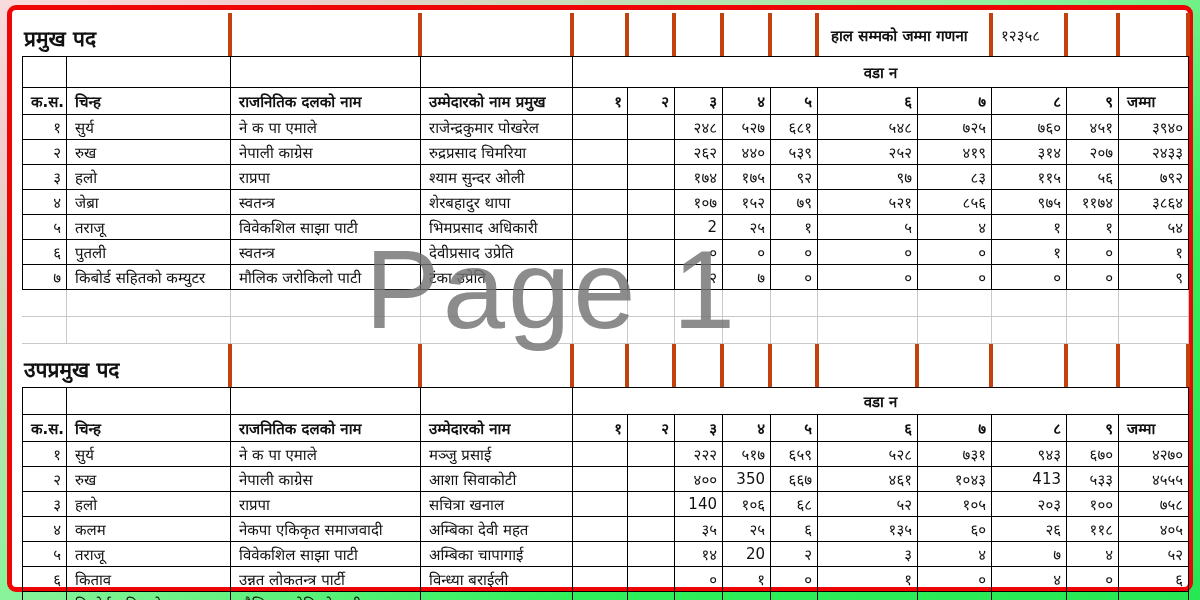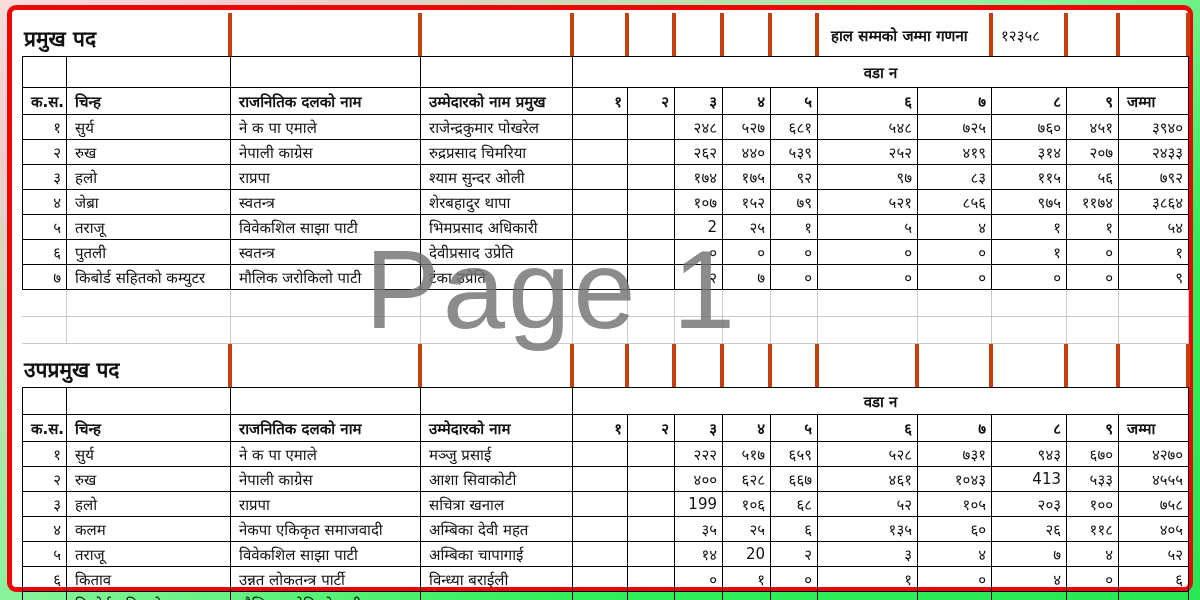--- a/index.html
+++ b/index.html
@@ -378,36 +378,36 @@
             <td class="num">४२७०</td>
           </tr>
           <tr>
             <td class="num">२</td>
             <td class="l">रुख</td>
             <td class="l">नेपाली काग्रेस</td>
             <td class="l">आशा सिवाकोटी</td>
             <td class="num"></td>
             <td class="num"></td>
             <td class="num">४००</td>
-            <td class="num">६२८</td>
+            <td class="num">350</td>
             <td class="num">६६७</td>
             <td class="num">४६१</td>
             <td class="num">१०४३</td>
             <td class="num">413</td>
             <td class="num">५३३</td>
             <td class="num">४५५५</td>
           </tr>
           <tr>
             <td class="num">३</td>
             <td class="l">हलो</td>
             <td class="l">राप्रपा</td>
             <td class="l">सचित्रा खनाल</td>
             <td class="num"></td>
             <td class="num"></td>
-            <td class="num">199</td>
+            <td class="num">140</td>
             <td class="num">१०६</td>
             <td class="num">६८</td>
             <td class="num">५२</td>
             <td class="num">१०५</td>
             <td class="num">२०३</td>
             <td class="num">१००</td>
             <td class="num">७५८</td>
           </tr>
           <tr>
             <td class="num">४</td>

